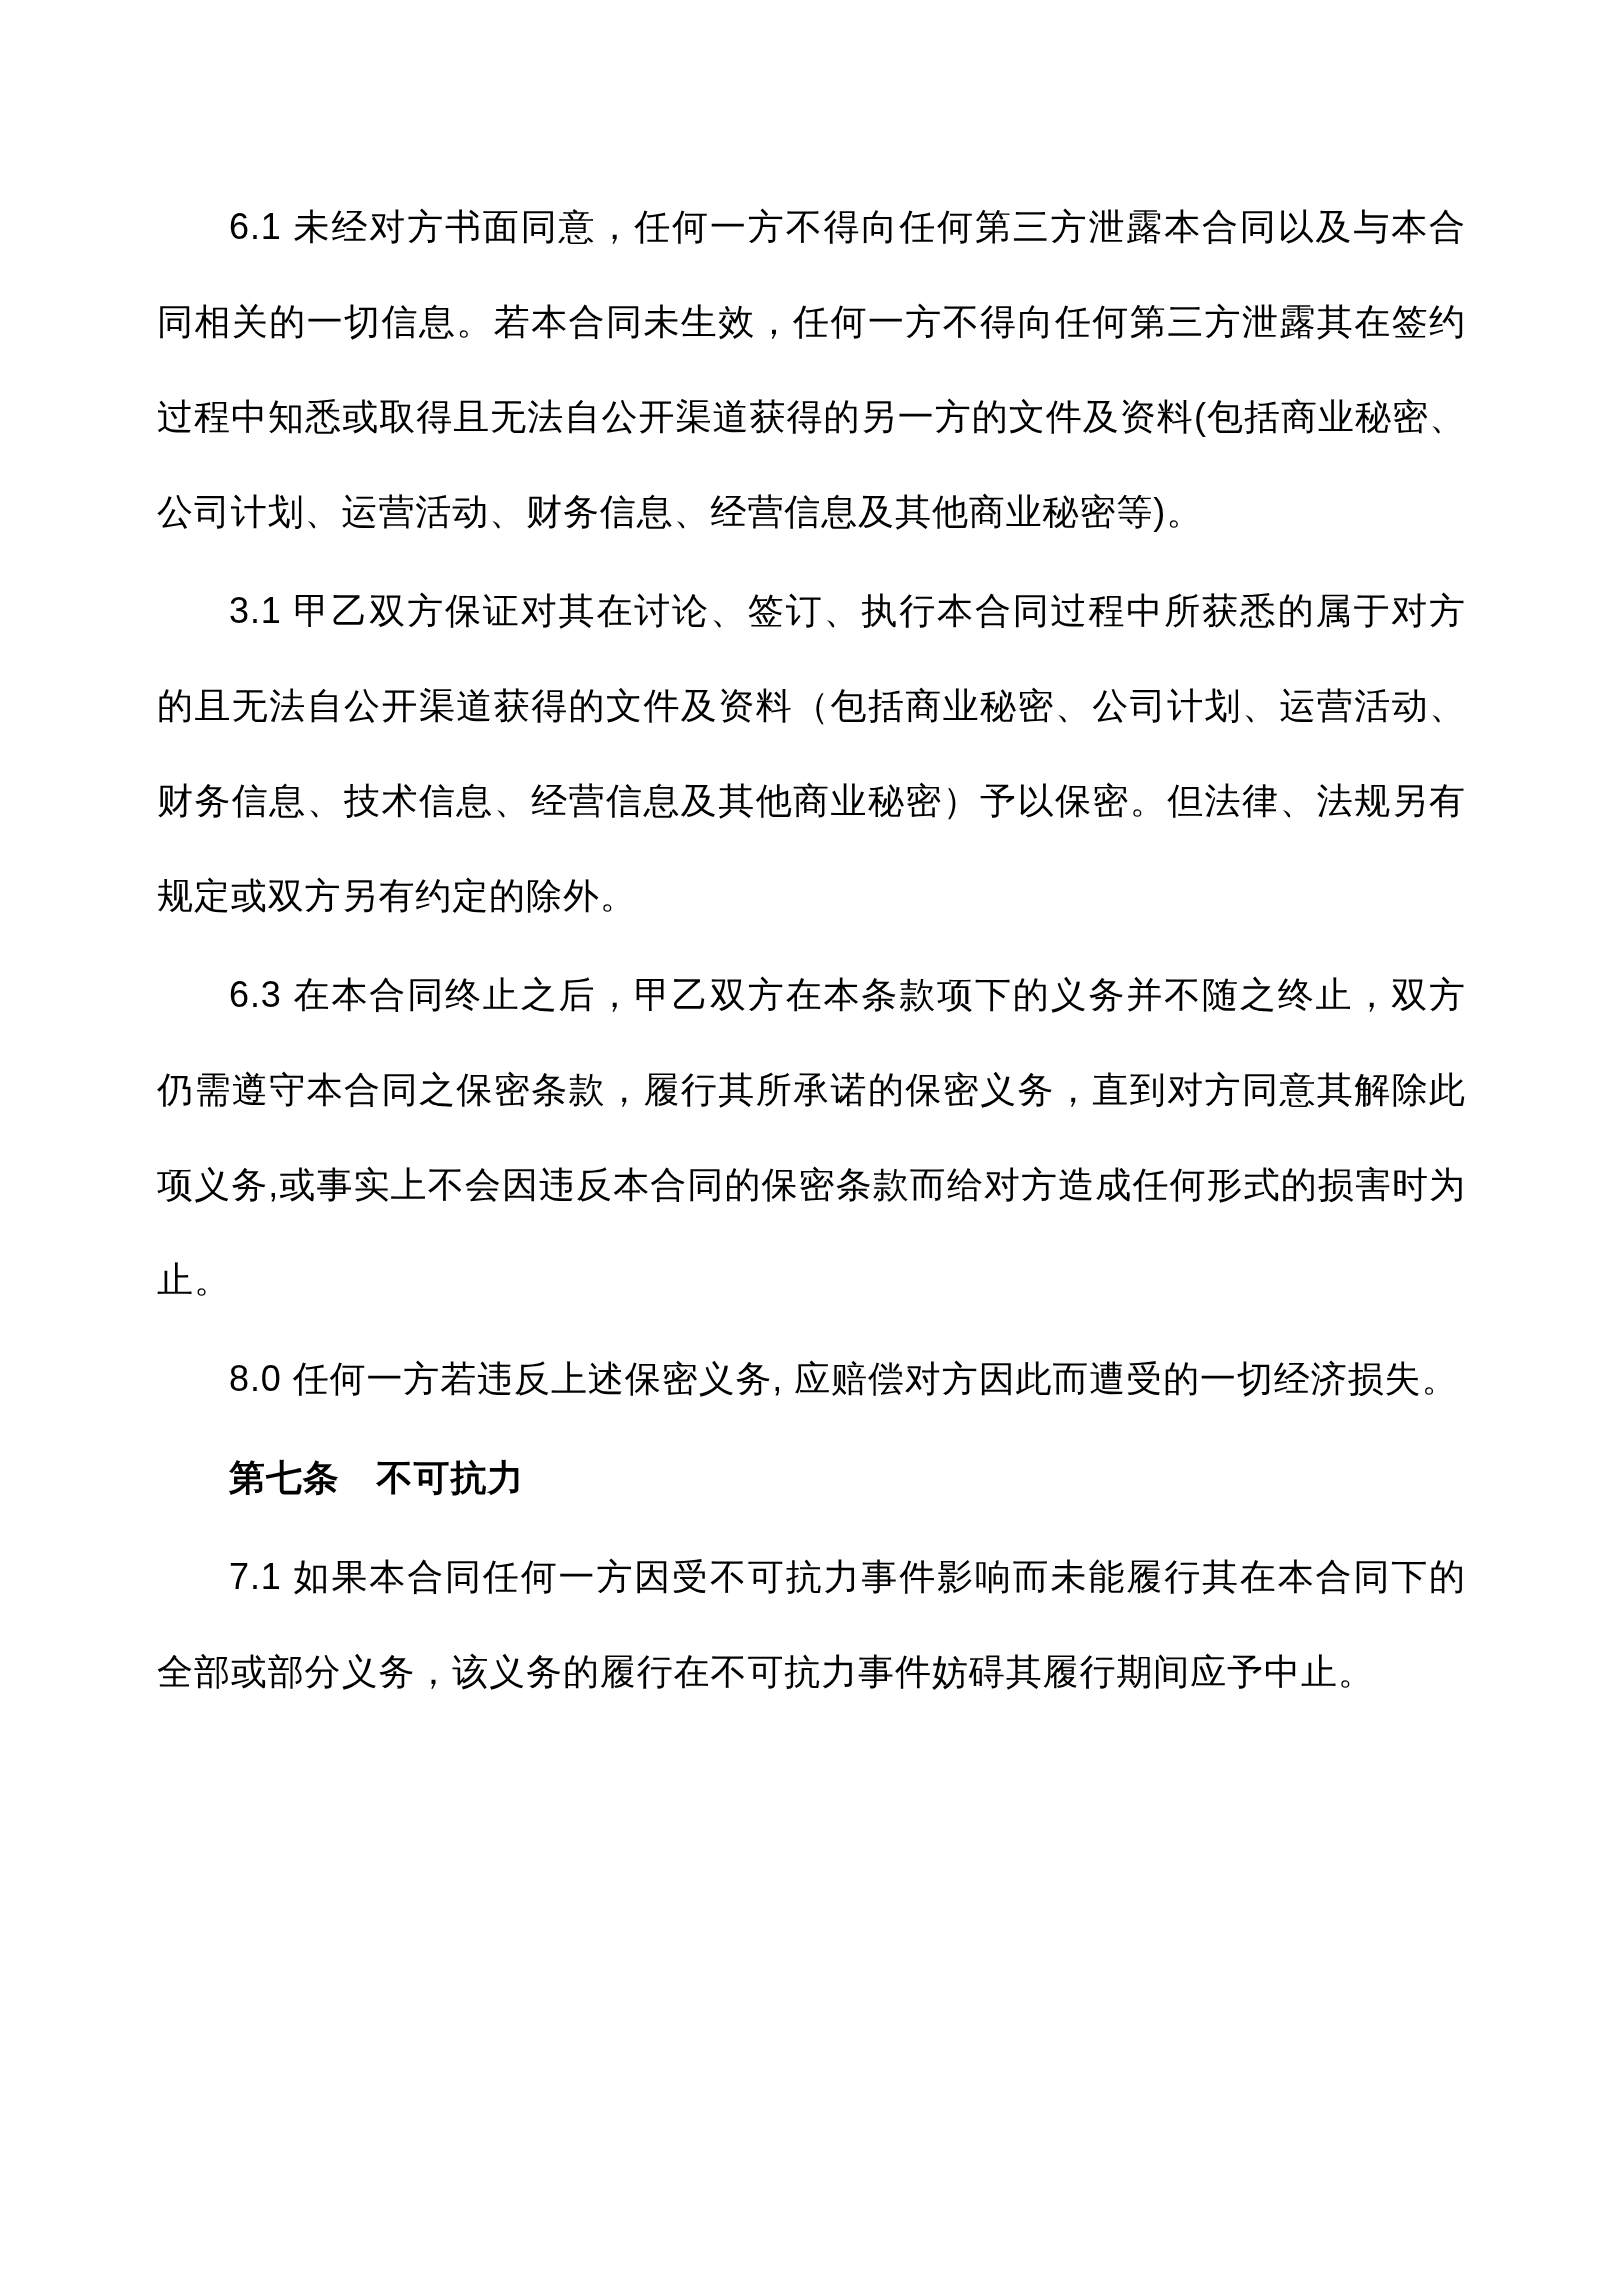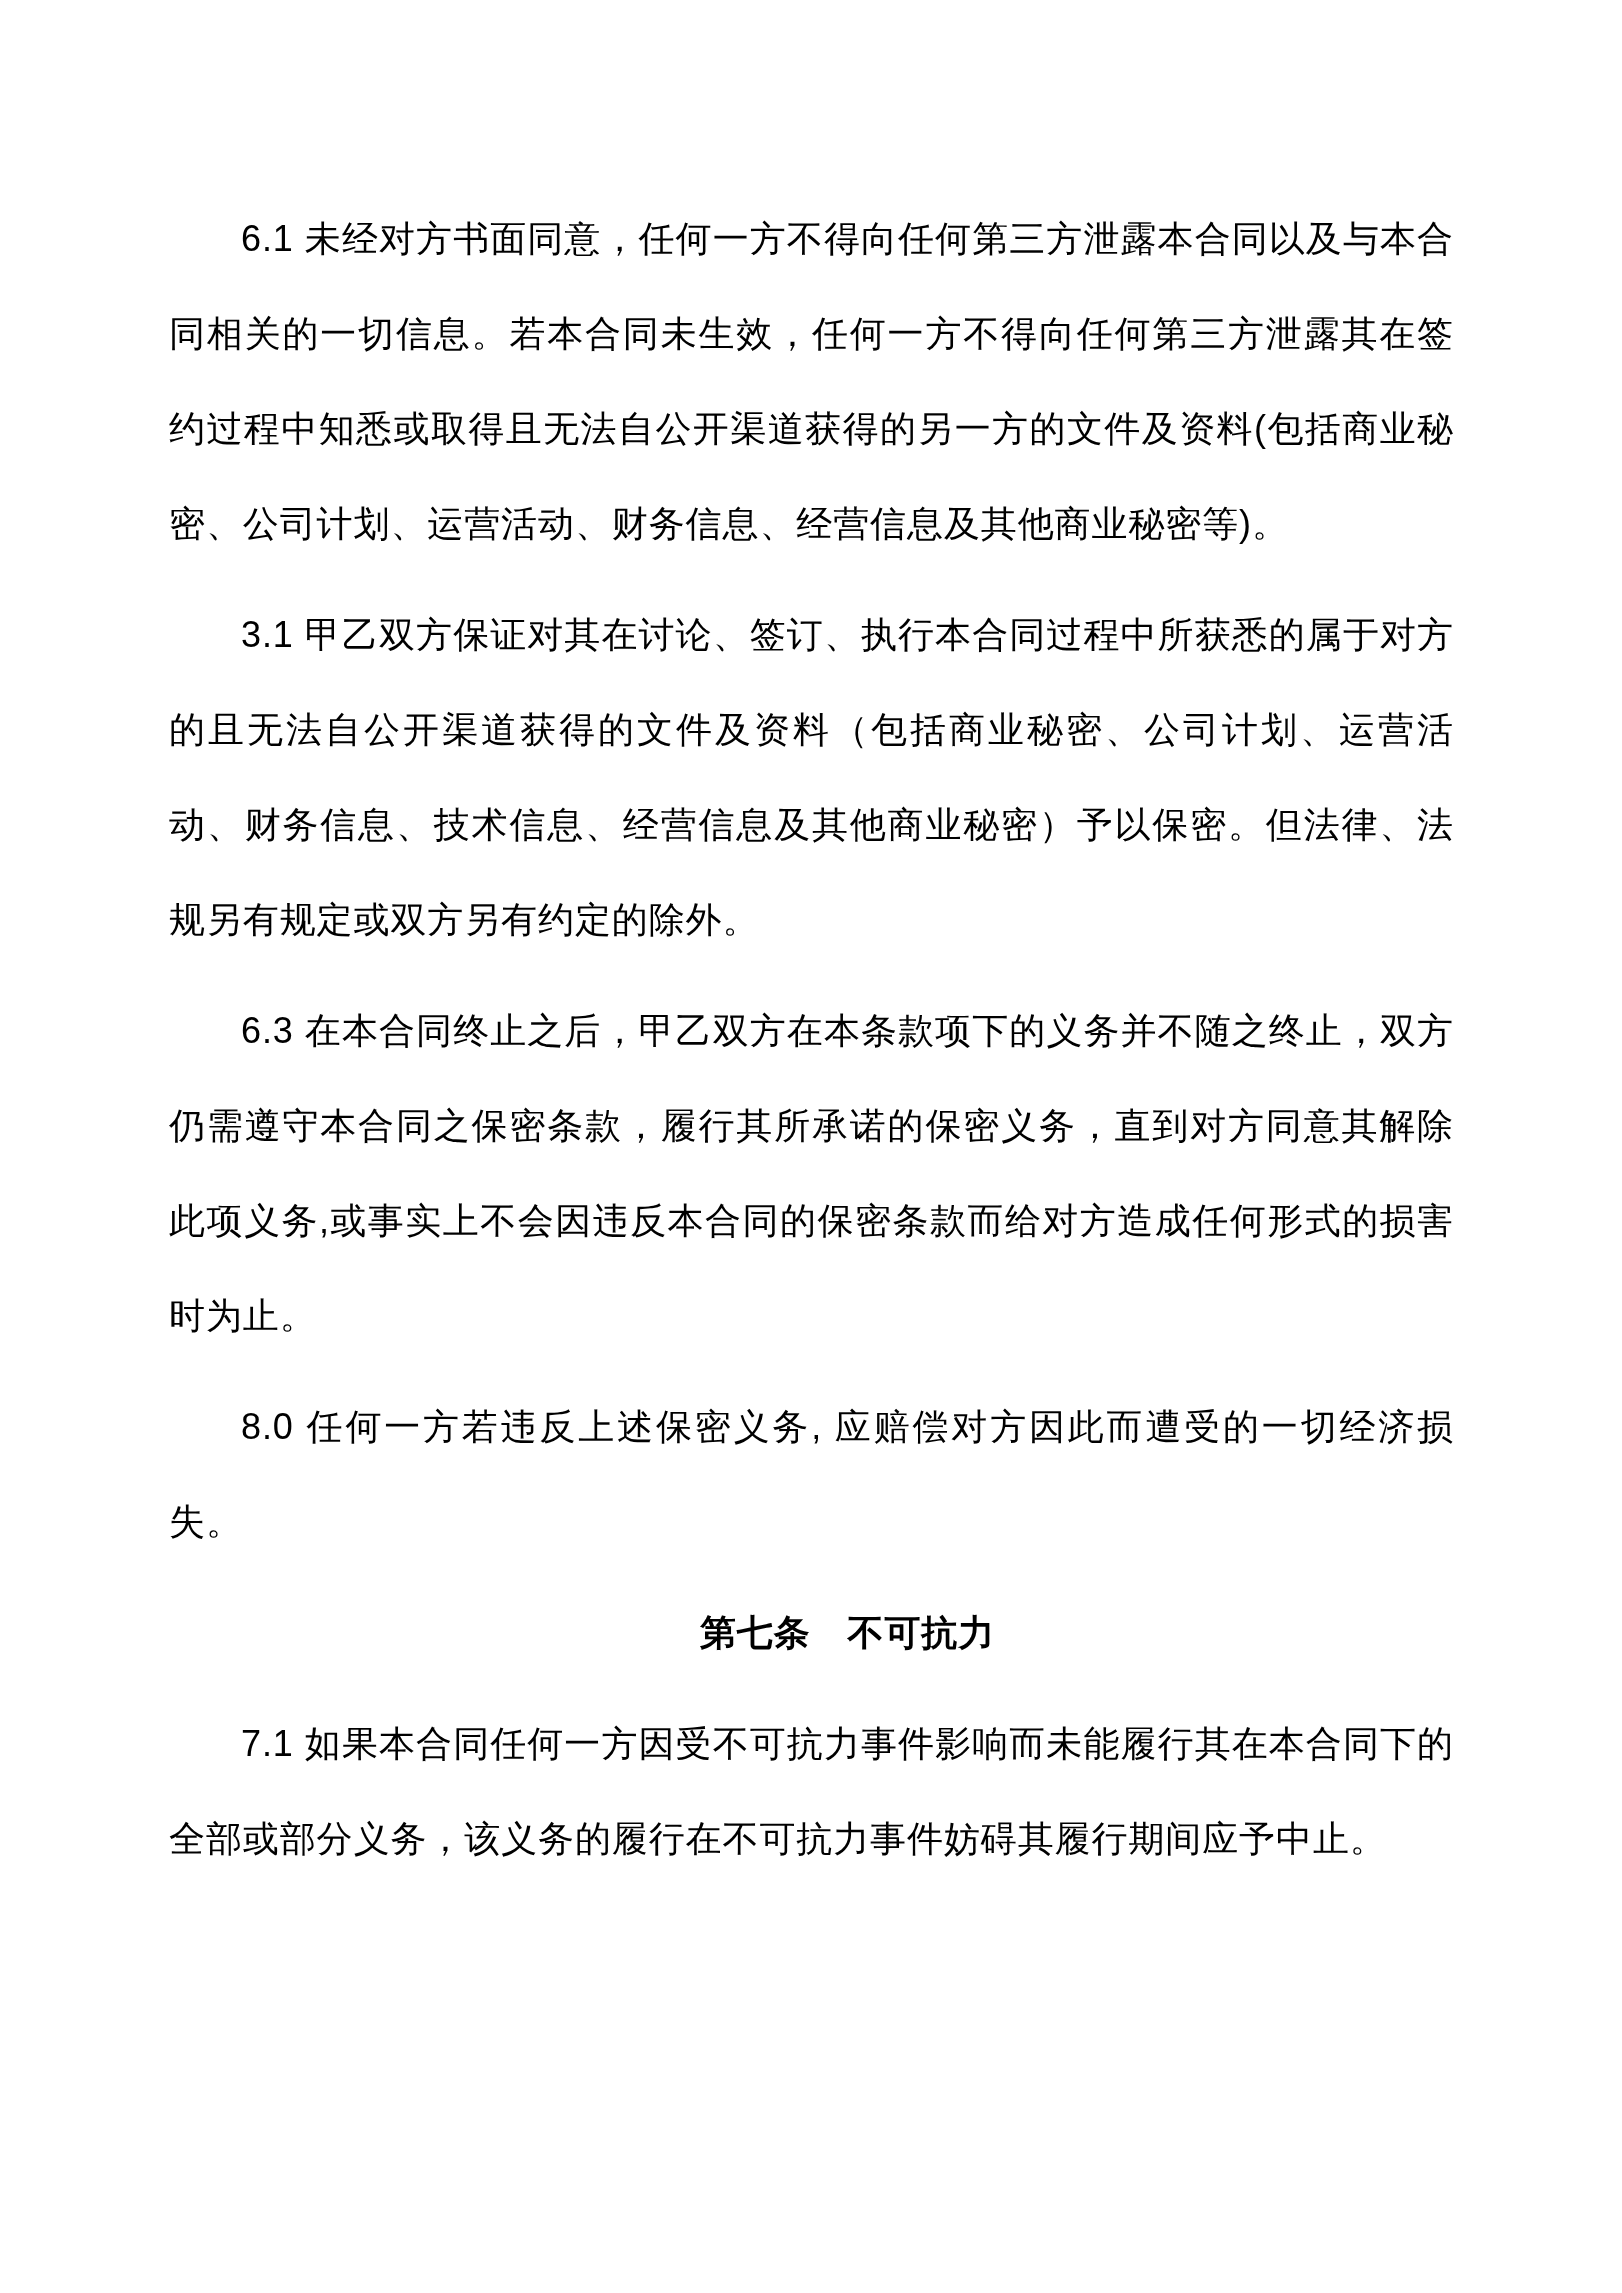--- a/index.html
+++ b/index.html
@@ -14,31 +14,31 @@
     color: #000000;
   }
   .page {
     box-sizing: border-box;
     width: 1623px;
     min-height: 2294px;
     padding: 175px 153px 109px 153px;
     background: #ffffff;
   }
   .para {
-    margin: 16px;
+    margin: 4px;
     font-size: 36px;
     line-height: 95px;
     text-align: justify;
     text-indent: 2em;
     letter-spacing: 0.9px;
     word-break: break-all;
   }
   .para.heading {
     font-weight: bold;
-    text-align: center;
+    text-align: left;
   }
 </style>
 </head>
 <body>
 
 <div class="page">
   <p class="para">6.1 未经对方书面同意，任何一方不得向任何第三方泄露本合同以及与本合同相关的一切信息。若本合同未生效，任何一方不得向任何第三方泄露其在签约过程中知悉或取得且无法自公开渠道获得的另一方的文件及资料(包括商业秘密、公司计划、运营活动、财务信息、经营信息及其他商业秘密等)。</p>
   <p class="para">3.1 甲乙双方保证对其在讨论、签订、执行本合同过程中所获悉的属于对方的且无法自公开渠道获得的文件及资料（包括商业秘密、公司计划、运营活动、财务信息、技术信息、经营信息及其他商业秘密）予以保密。但法律、法规另有规定或双方另有约定的除外。</p>
   <p class="para">6.3 在本合同终止之后，甲乙双方在本条款项下的义务并不随之终止，双方仍需遵守本合同之保密条款，履行其所承诺的保密义务，直到对方同意其解除此项义务,或事实上不会因违反本合同的保密条款而给对方造成任何形式的损害时为止。</p>
   <p class="para">8.0 任何一方若违反上述保密义务, 应赔偿对方因此而遭受的一切经济损失。</p>

